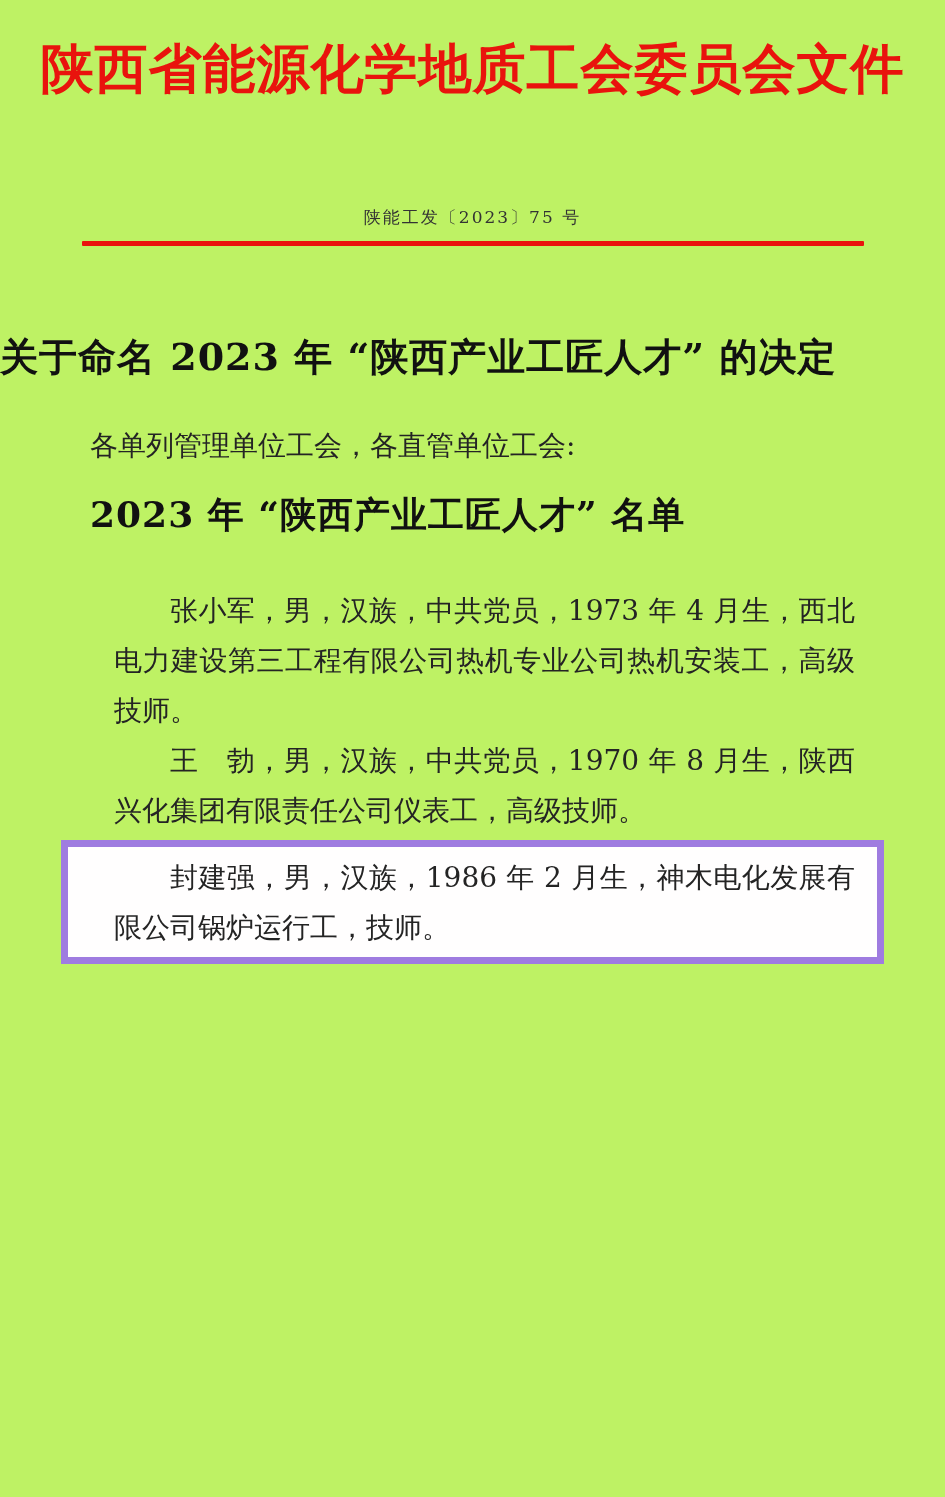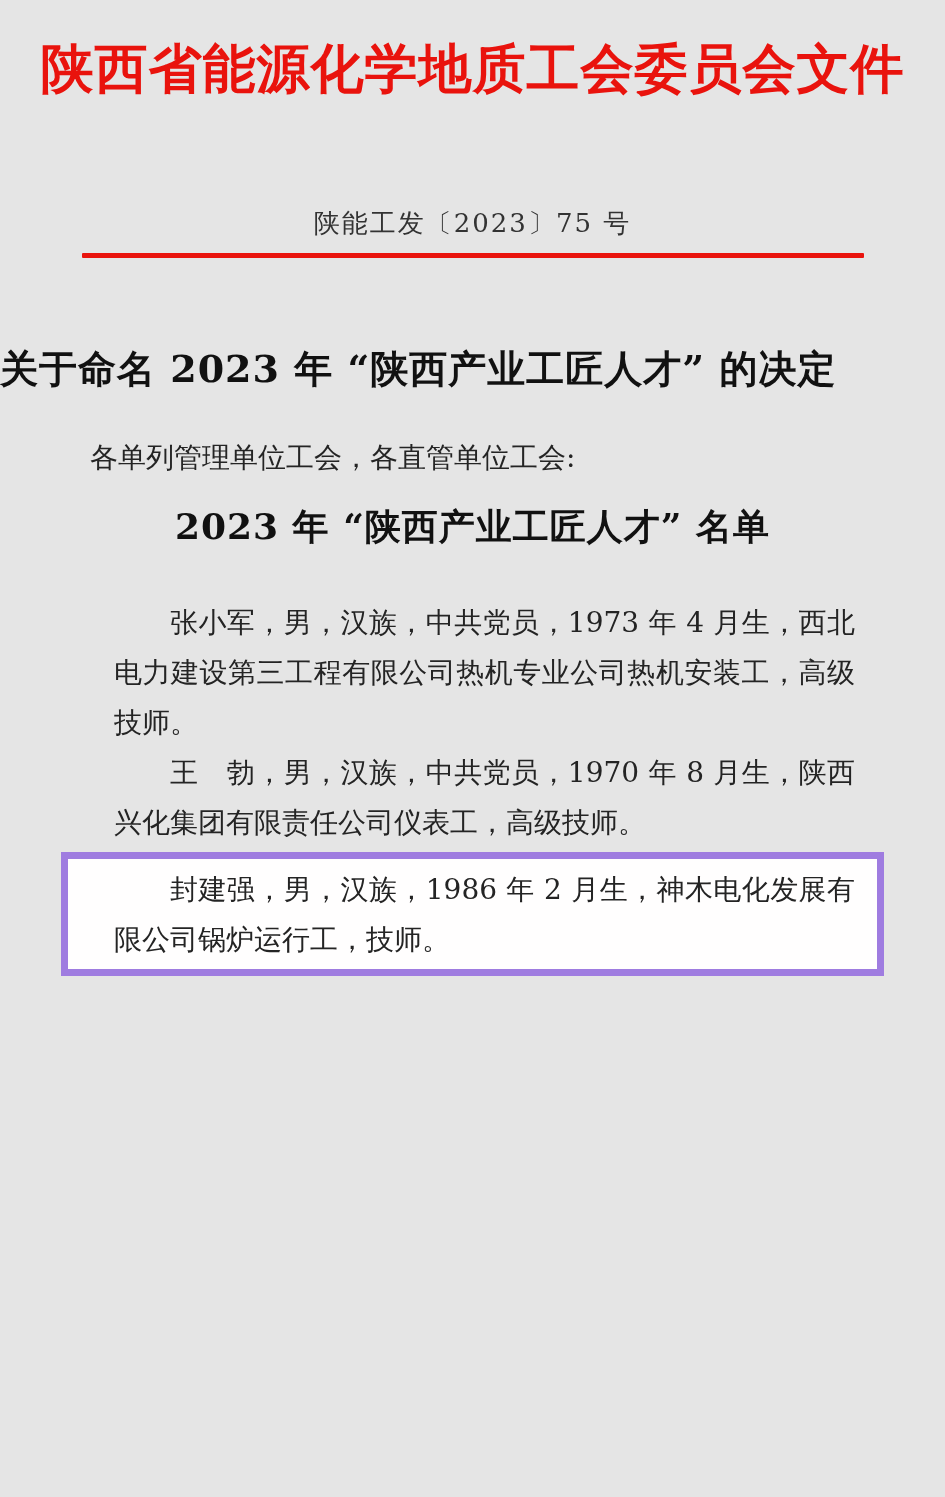--- a/index.html
+++ b/index.html
@@ -7,38 +7,38 @@
     --highlight-purple: #9f7ce0;
     --ink: #1c1c1c;
   }
   * { margin: 0; padding: 0; box-sizing: border-box; }
   html, body { background: #ffffff; }
   .page {
     position: relative;
     width: 945px;
     height: 1497px;
     margin: 0 auto;
-    background: #e5e5e5;
+    background: #bef264;
     overflow: hidden;
     font-family: "DejaVu Serif", "Liberation Serif", serif;
     color: var(--ink);
   }
   .header-title {
     margin-top: 34px;
     text-align: center;
     font-size: 53px;
     font-weight: 700;
     letter-spacing: 1px;
     color: var(--accent-red);
     white-space: nowrap;
   }
   .doc-number {
     margin-top: 100px;
     text-align: center;
-    font-size: 26px;
+    font-size: 17px;
     letter-spacing: 2px;
     color: #333;
   }
   .red-divider {
     width: 782px;
     height: 5px;
     margin: 12px auto 0 auto;
     background: var(--accent-red);
     border-radius: 1px;
   }
@@ -61,21 +61,21 @@
     text-align: justify;
   }
   .body-paragraph {
     text-indent: 2em;
     line-height: 46px;
     text-align: justify;
     text-justify: inter-ideograph;
   }
   .list-heading {
     margin-top: 22px;
-    text-align: center;
+    text-align: left;
     font-size: 36px;
     font-weight: 700;
     letter-spacing: 1px;
     color: #111;
     white-space: nowrap;
   }
   .entries { margin-top: 46px; }
   .entry {
     text-indent: 2em;
     line-height: 50px;

